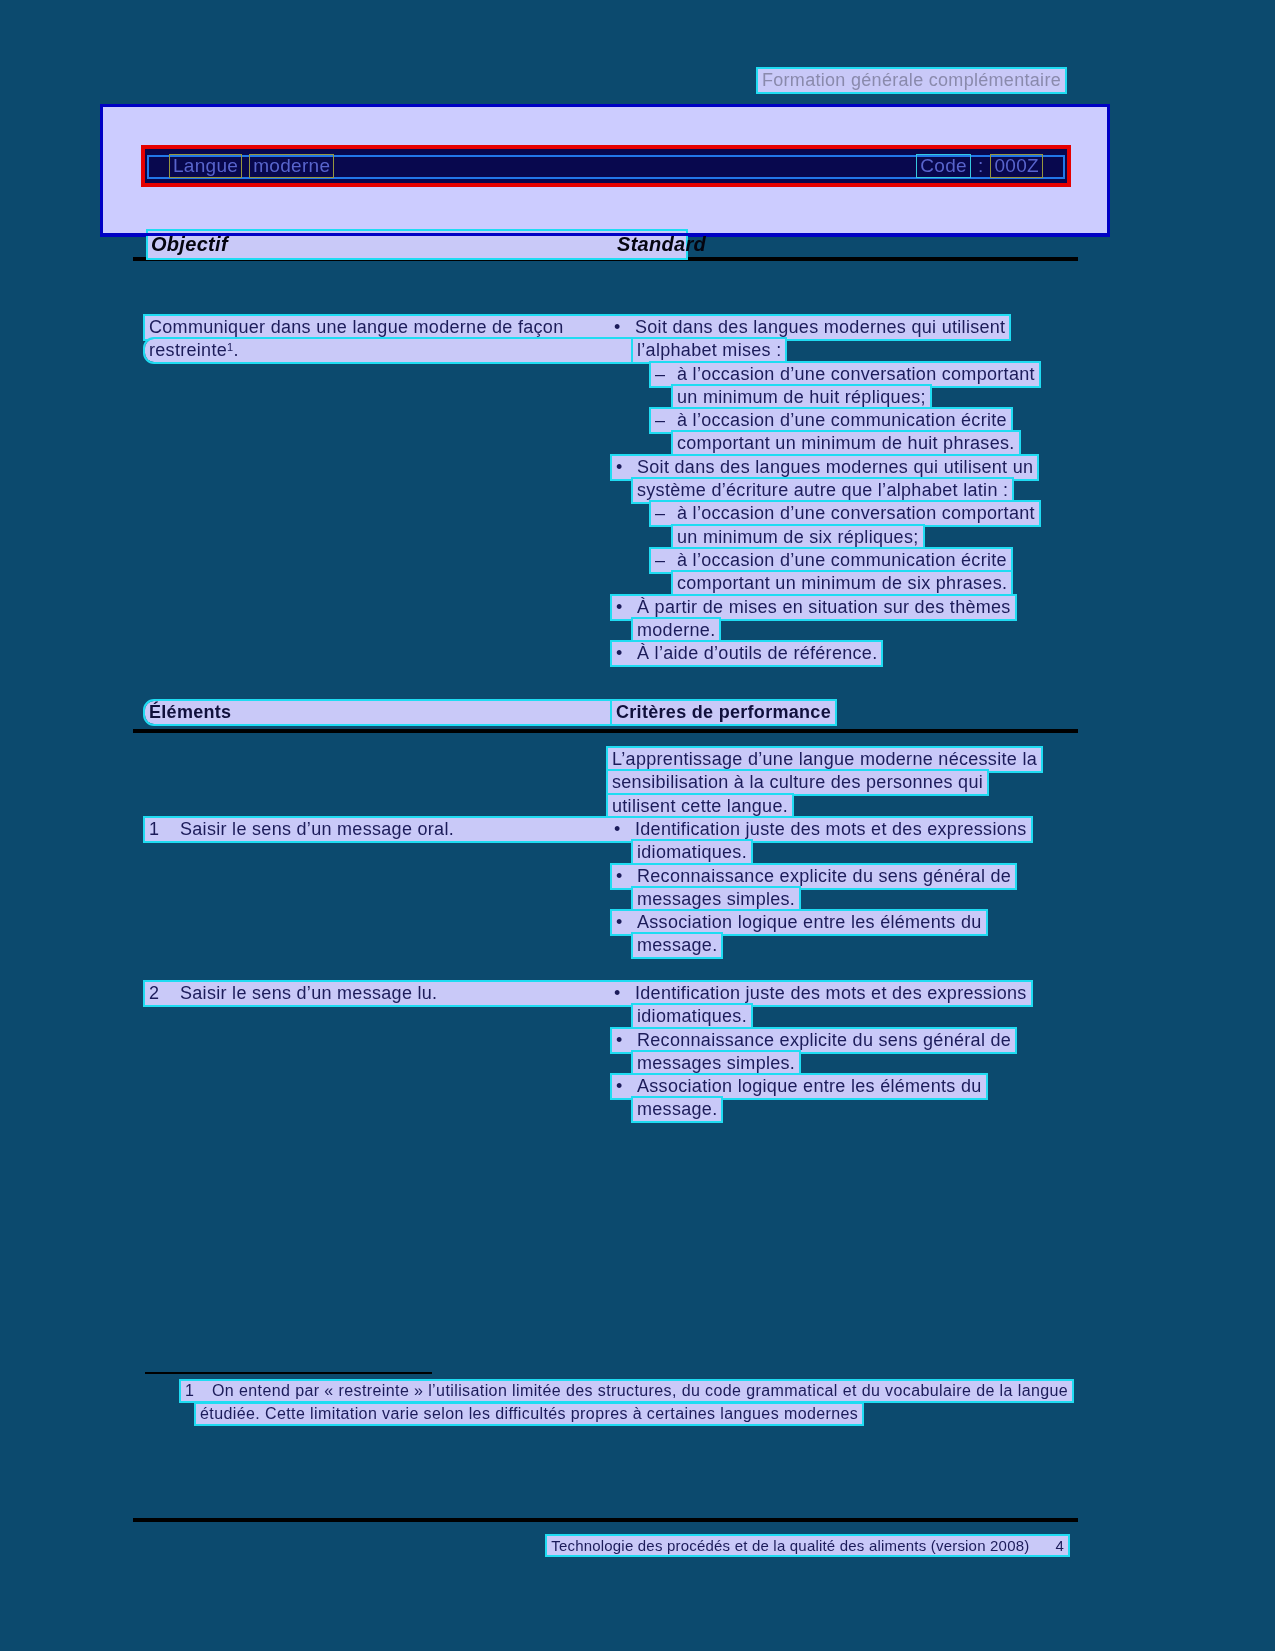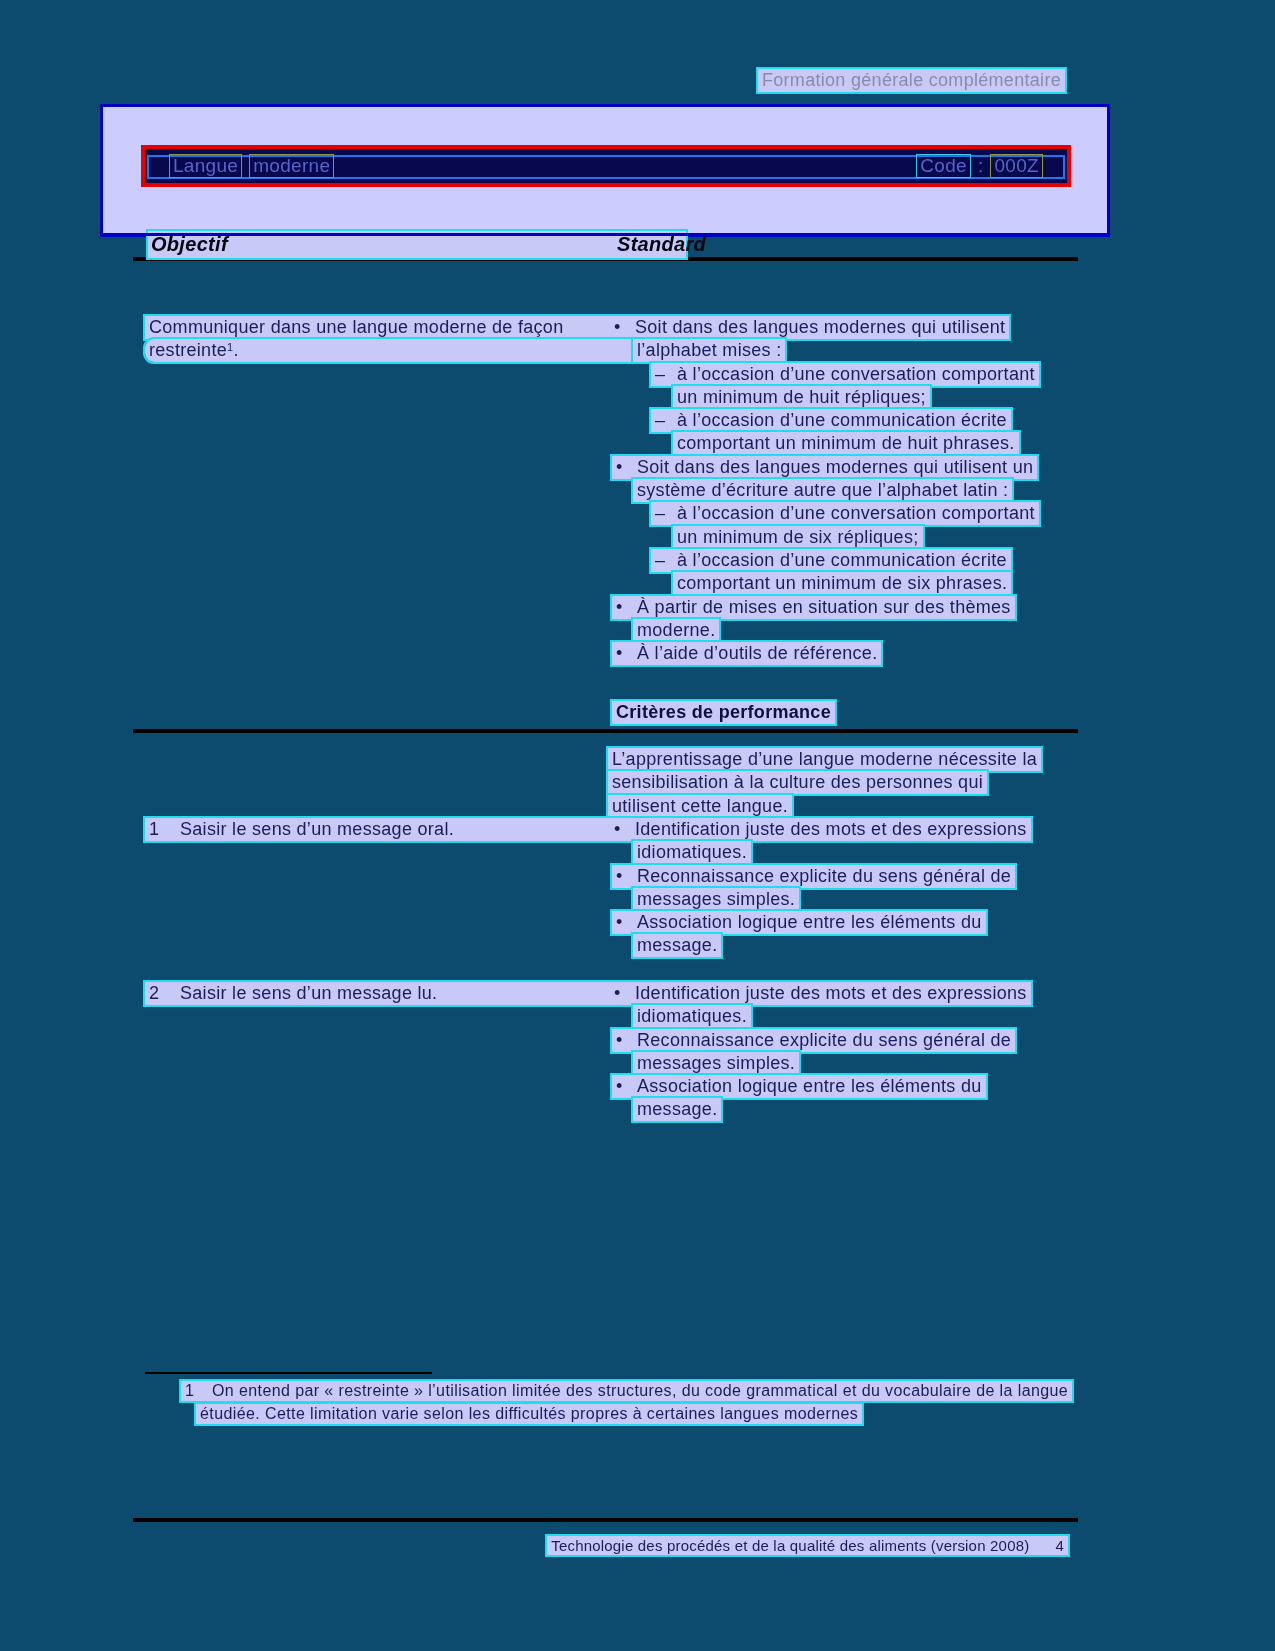--- a/index.html
+++ b/index.html
@@ -155,20 +155,21 @@
     <div class="line">
       <span class="hl pos-rt">moderne.</span>
     </div>
     <div class="line">
       <span class="hl pos-rb"><span class="marker">•</span><span>À l’aide d’outils de référence.</span></span>
     </div>
   </div>
 
   <div class="abs sec2-headers">
     <div class="line">
+      <span class="hl pos-l lfull bold">Éléments</span>
       <span class="hl pos-rb bold">Critères de performance</span>
     </div>
   </div>
   <div class="rule rule2"></div>
 
   <div class="abs sec2-intro">
     <div class="line">
         <span class="hl pos-r">L’apprentissage d’une langue moderne nécessite la</span>
       </div>
     <div class="line">

